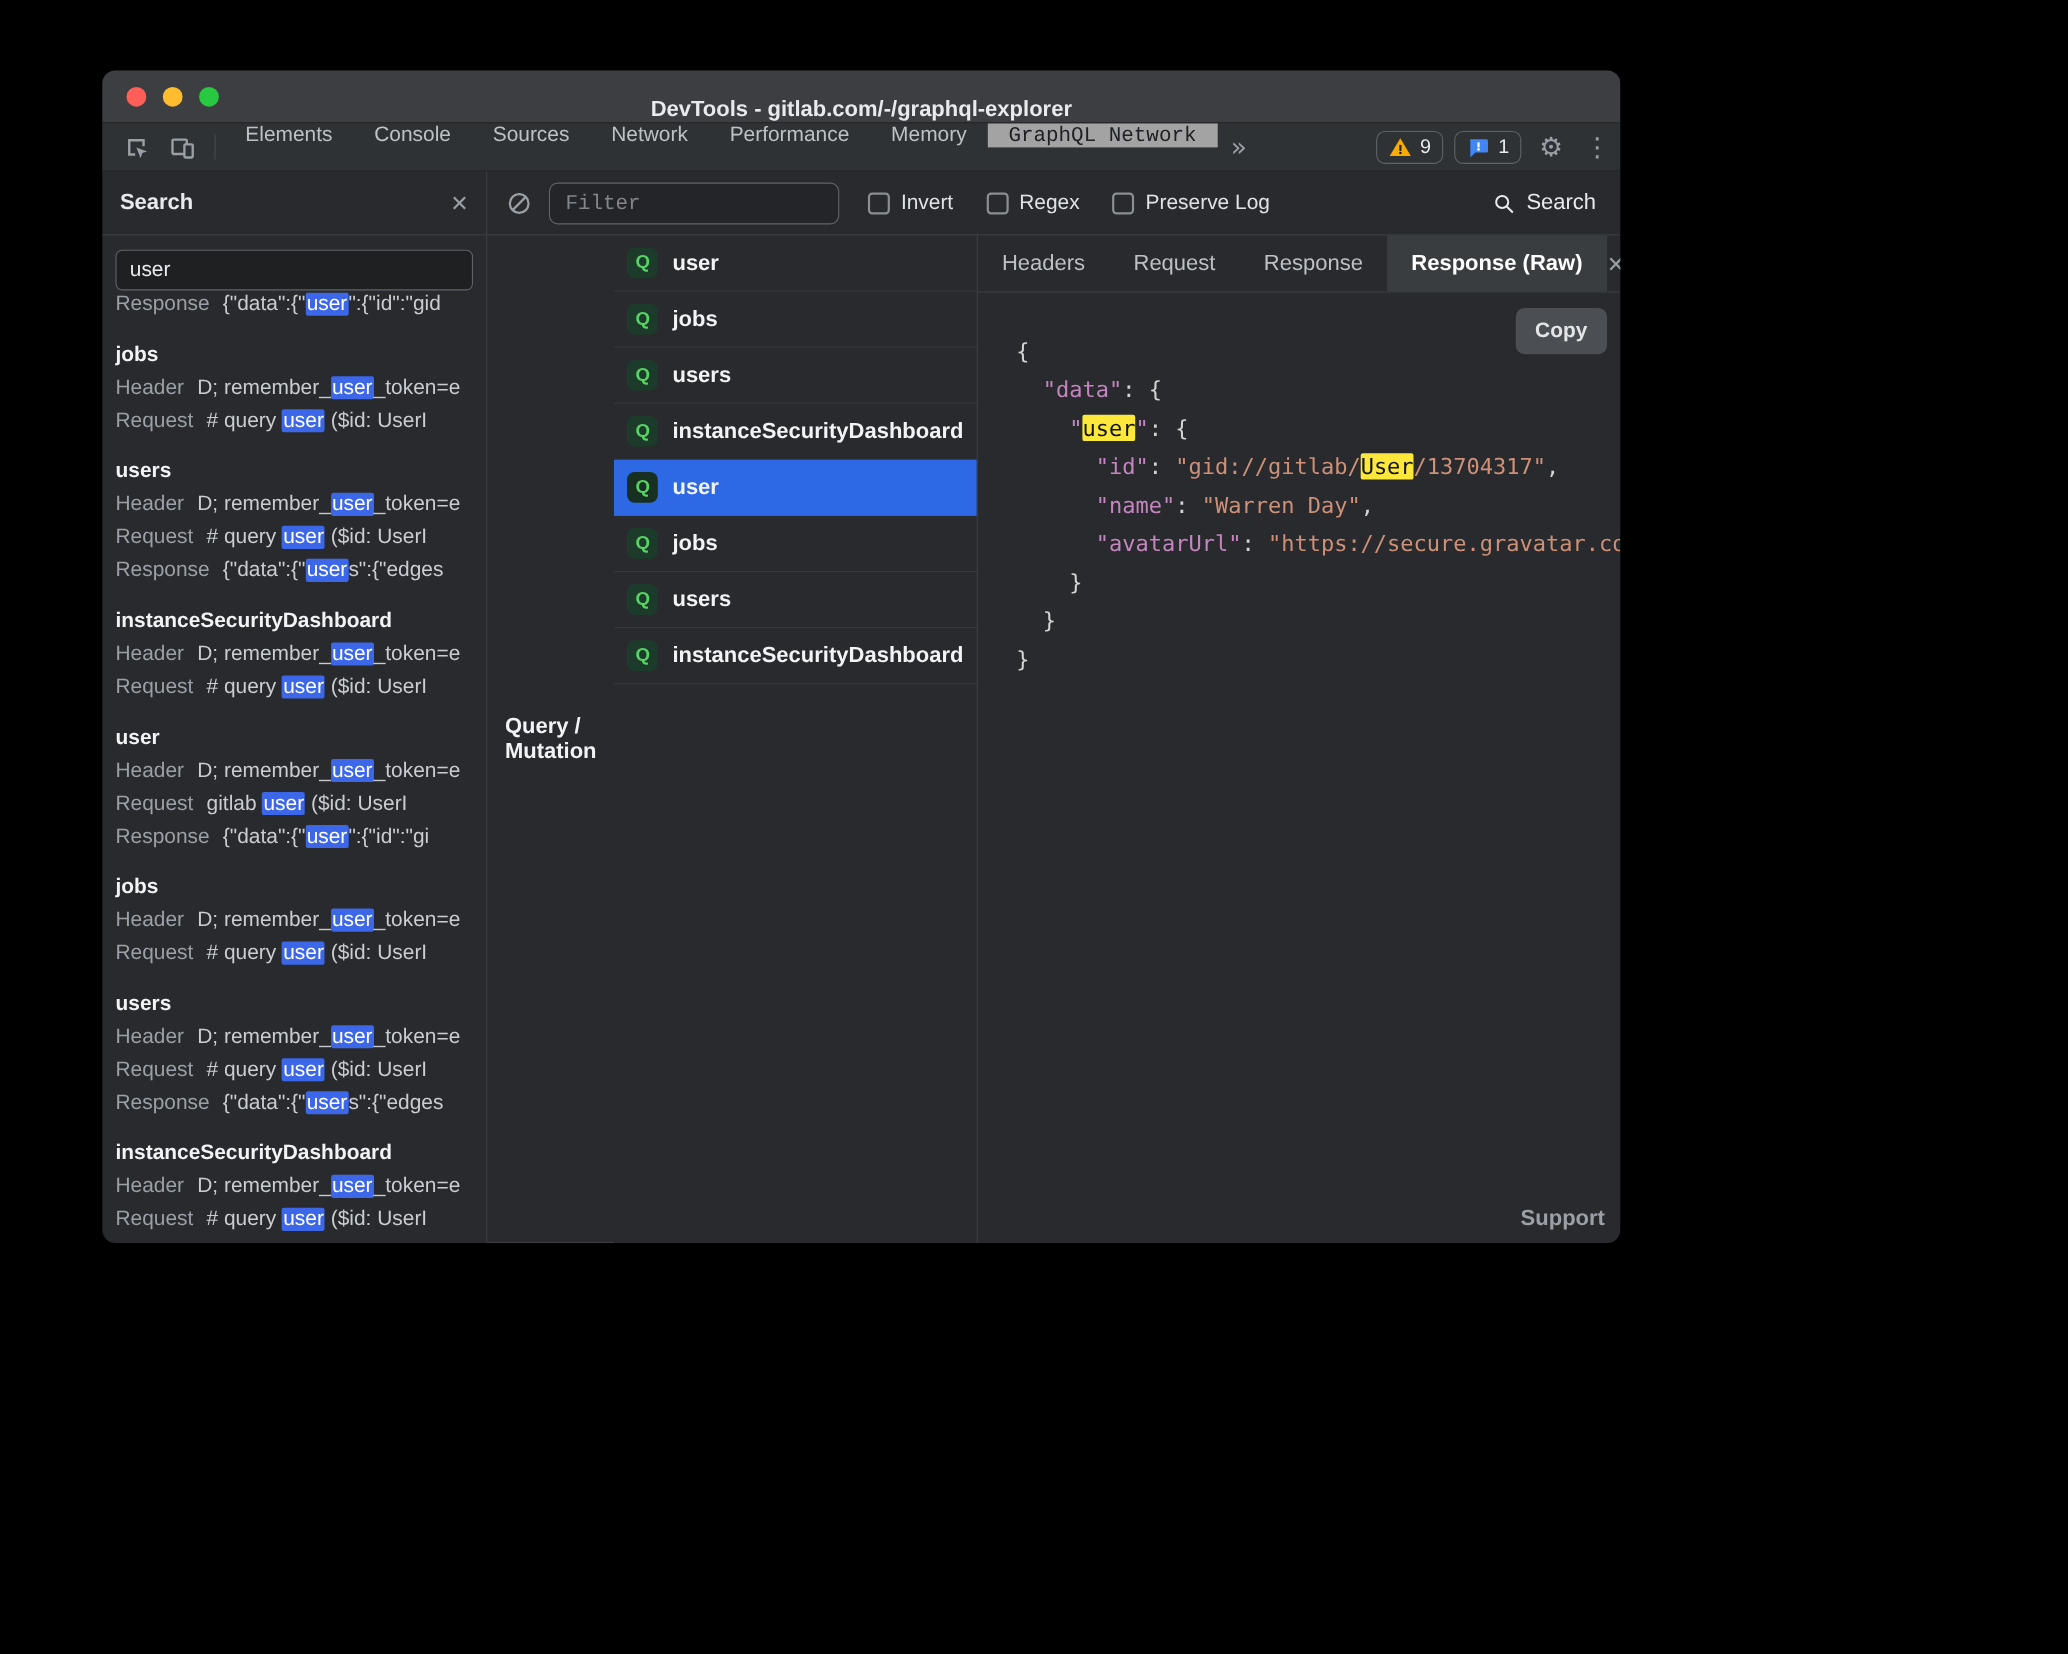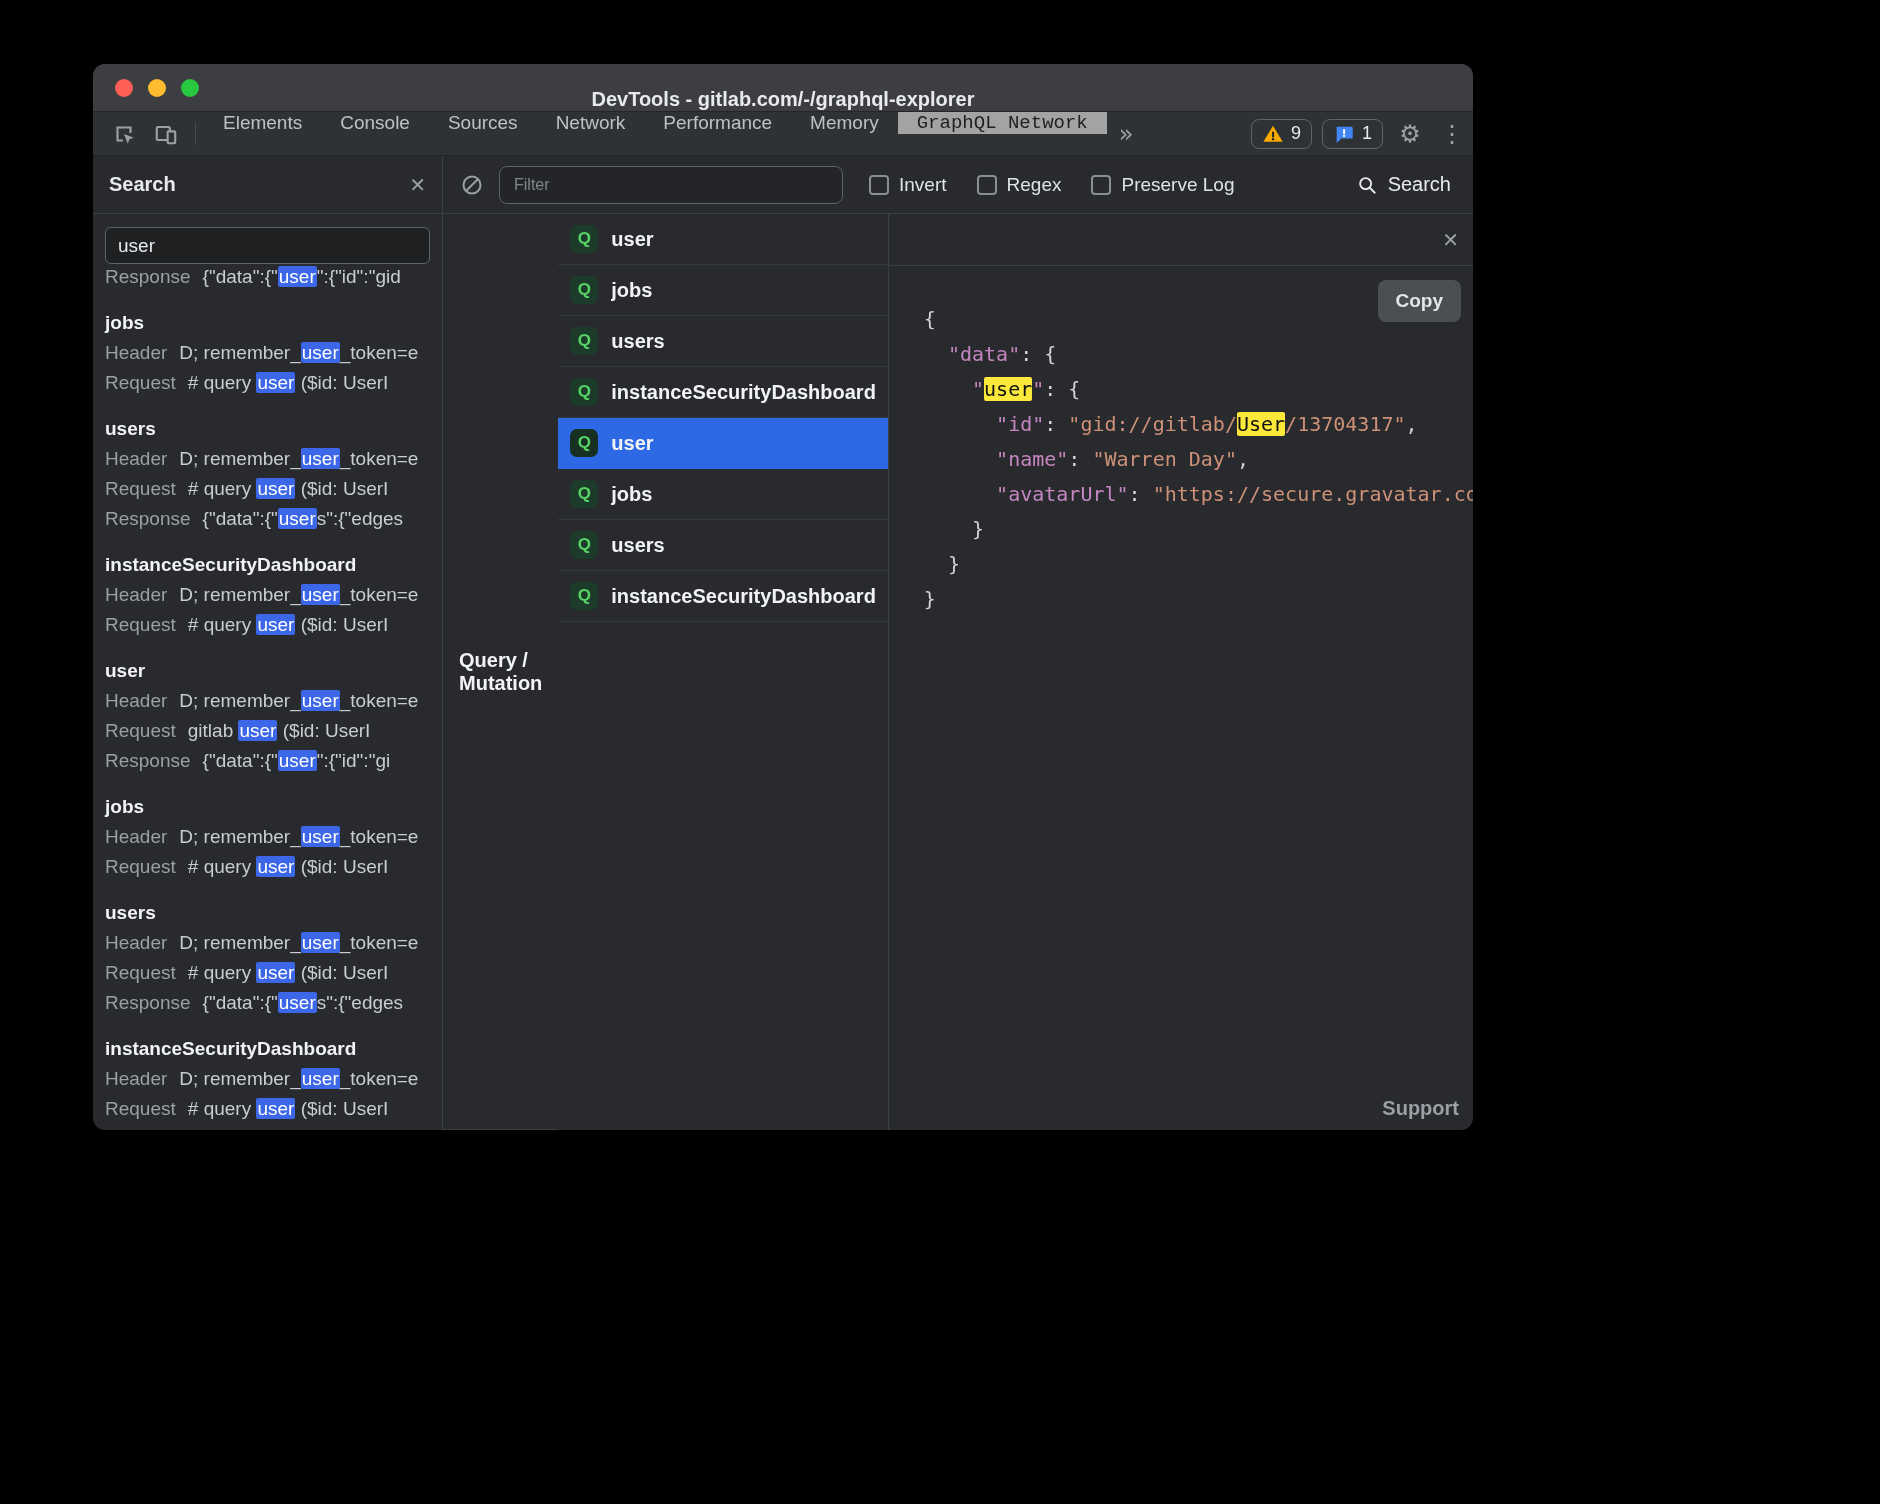--- a/index.html
+++ b/index.html
@@ -44,22 +44,22 @@
   .results { flex:1; overflow:hidden; padding:10px 0 0 12px; }
   .rhead { color:#f1f3f4; font-weight:bold; font-size:19px; margin-top:20px; margin-bottom:4px; white-space:nowrap; }
   .rline { color:#c9ccd1; font-size:19px; line-height:30px; white-space:nowrap; overflow:hidden; cursor:pointer; }
   .rline.partial { margin-top:-14px; }
   .rlabel { color:#9aa0a6; margin-right:12px; }
   .hl-blue { background:#3b67e8; color:#fff; border-radius:2px; padding:0 1px; }
 
   
   .right-wrap { flex:1; display:flex; flex-direction:column; min-width:0; min-height:0; }
   .filter-bar { flex:0 0 58px; display:flex; align-items:center; padding:0 22px 0 14px; border-bottom:1px solid #3c4043; }
-  .filter-input { width:344px; height:38px; background:#232528; border:1px solid #606368; border-radius:8px;
-    color:#e8eaed; font-size:16px; padding:0 14px; outline:none; margin:0 26px 0 12px; font-family:Liberation Sans, sans-serif; }
+  .filter-input { width:264px; height:38px; background:#232528; border:1px solid #606368; border-radius:8px;
+    color:#e8eaed; font-size:19px; padding:0 14px; outline:none; margin:0 26px 0 12px; font-family:Liberation Mono, monospace; }
   .filter-input::placeholder { color:#80868b; }
   .checks { display:flex; align-items:center; }
   .check { display:flex; align-items:center; gap:10px; margin-right:30px; color:#dfe2e6; font-size:19px; cursor:pointer; }
   .check .box { width:20px; height:20px; border:2px solid #8a8f94; border-radius:4px; }
   .searchlbl { margin-left:auto; display:flex; align-items:center; gap:10px; color:#e8eaed; font-size:20px; cursor:pointer; }
 
   .cols { flex:1; display:flex; min-height:0; }
 
   
   .mid-pane { flex:0 0 354px; border-right:1px solid #3c4043; display:flex; flex-direction:row; min-height:0; }
@@ -255,20 +255,26 @@
               </div>
               <div class="qrow">
                 <span class="qbadge">Q</span>
                 <span class="qlabel">instanceSecurityDashboard</span>
               </div>
             </div>
         </div>
 
         <div class="detail-pane">
           <div class="detail-tabs">
+            <div style="display:flex;align-items:stretch;" id="details-tabs">
+                <div class="dtab">Headers</div>
+                <div class="dtab">Request</div>
+                <div class="dtab">Response</div>
+                <div class="dtab active">Response (Raw)</div>
+              </div>
             <span class="x">✕</span>
           </div>
           <div class="detail-body">
             <button class="copy">Copy</button>
             <div class="code" id="json-code">
                 <div class="code-line"><span class="tk-p">{</span></div>
                 <div class="code-line"><span class="tk-p">  </span><span class="tk-k">"data"</span><span class="tk-p">: {</span></div>
                 <div class="code-line"><span class="tk-p">    </span><span class="tk-k">"</span><span class="tk-k hl-yellow">user</span><span class="tk-k">"</span><span class="tk-p">: {</span></div>
                 <div class="code-line"><span class="tk-p">      </span><span class="tk-k">"id"</span><span class="tk-p">: </span><span class="tk-v">"gid://gitlab/</span><span class="tk-v hl-yellow">User</span><span class="tk-v">/13704317"</span><span class="tk-p">,</span></div>
                 <div class="code-line"><span class="tk-p">      </span><span class="tk-k">"name"</span><span class="tk-p">: </span><span class="tk-v">"Warren Day"</span><span class="tk-p">,</span></div>

